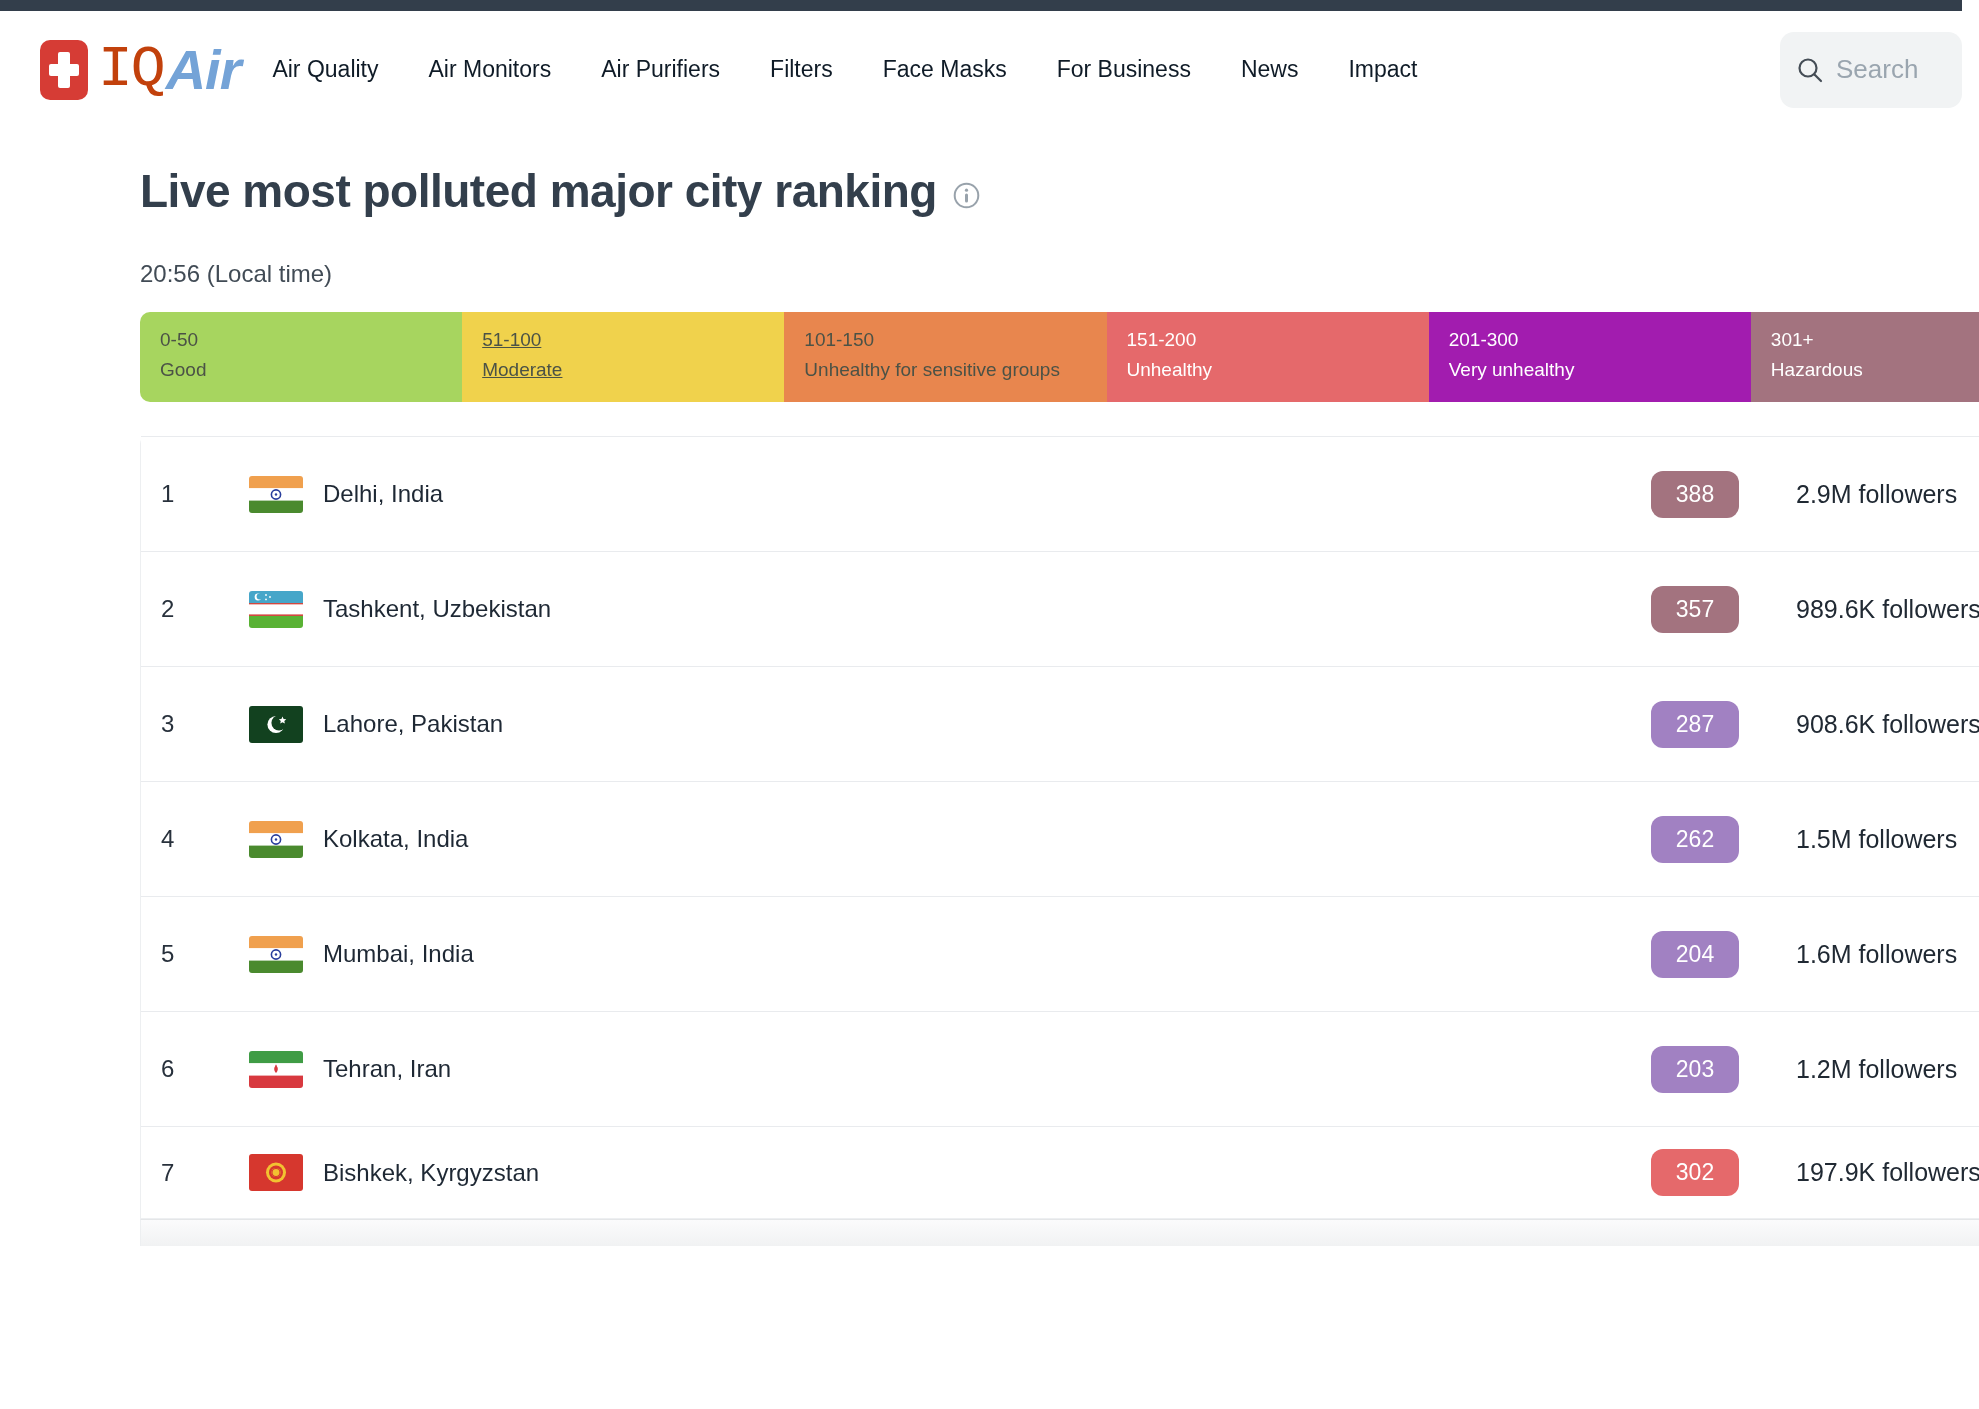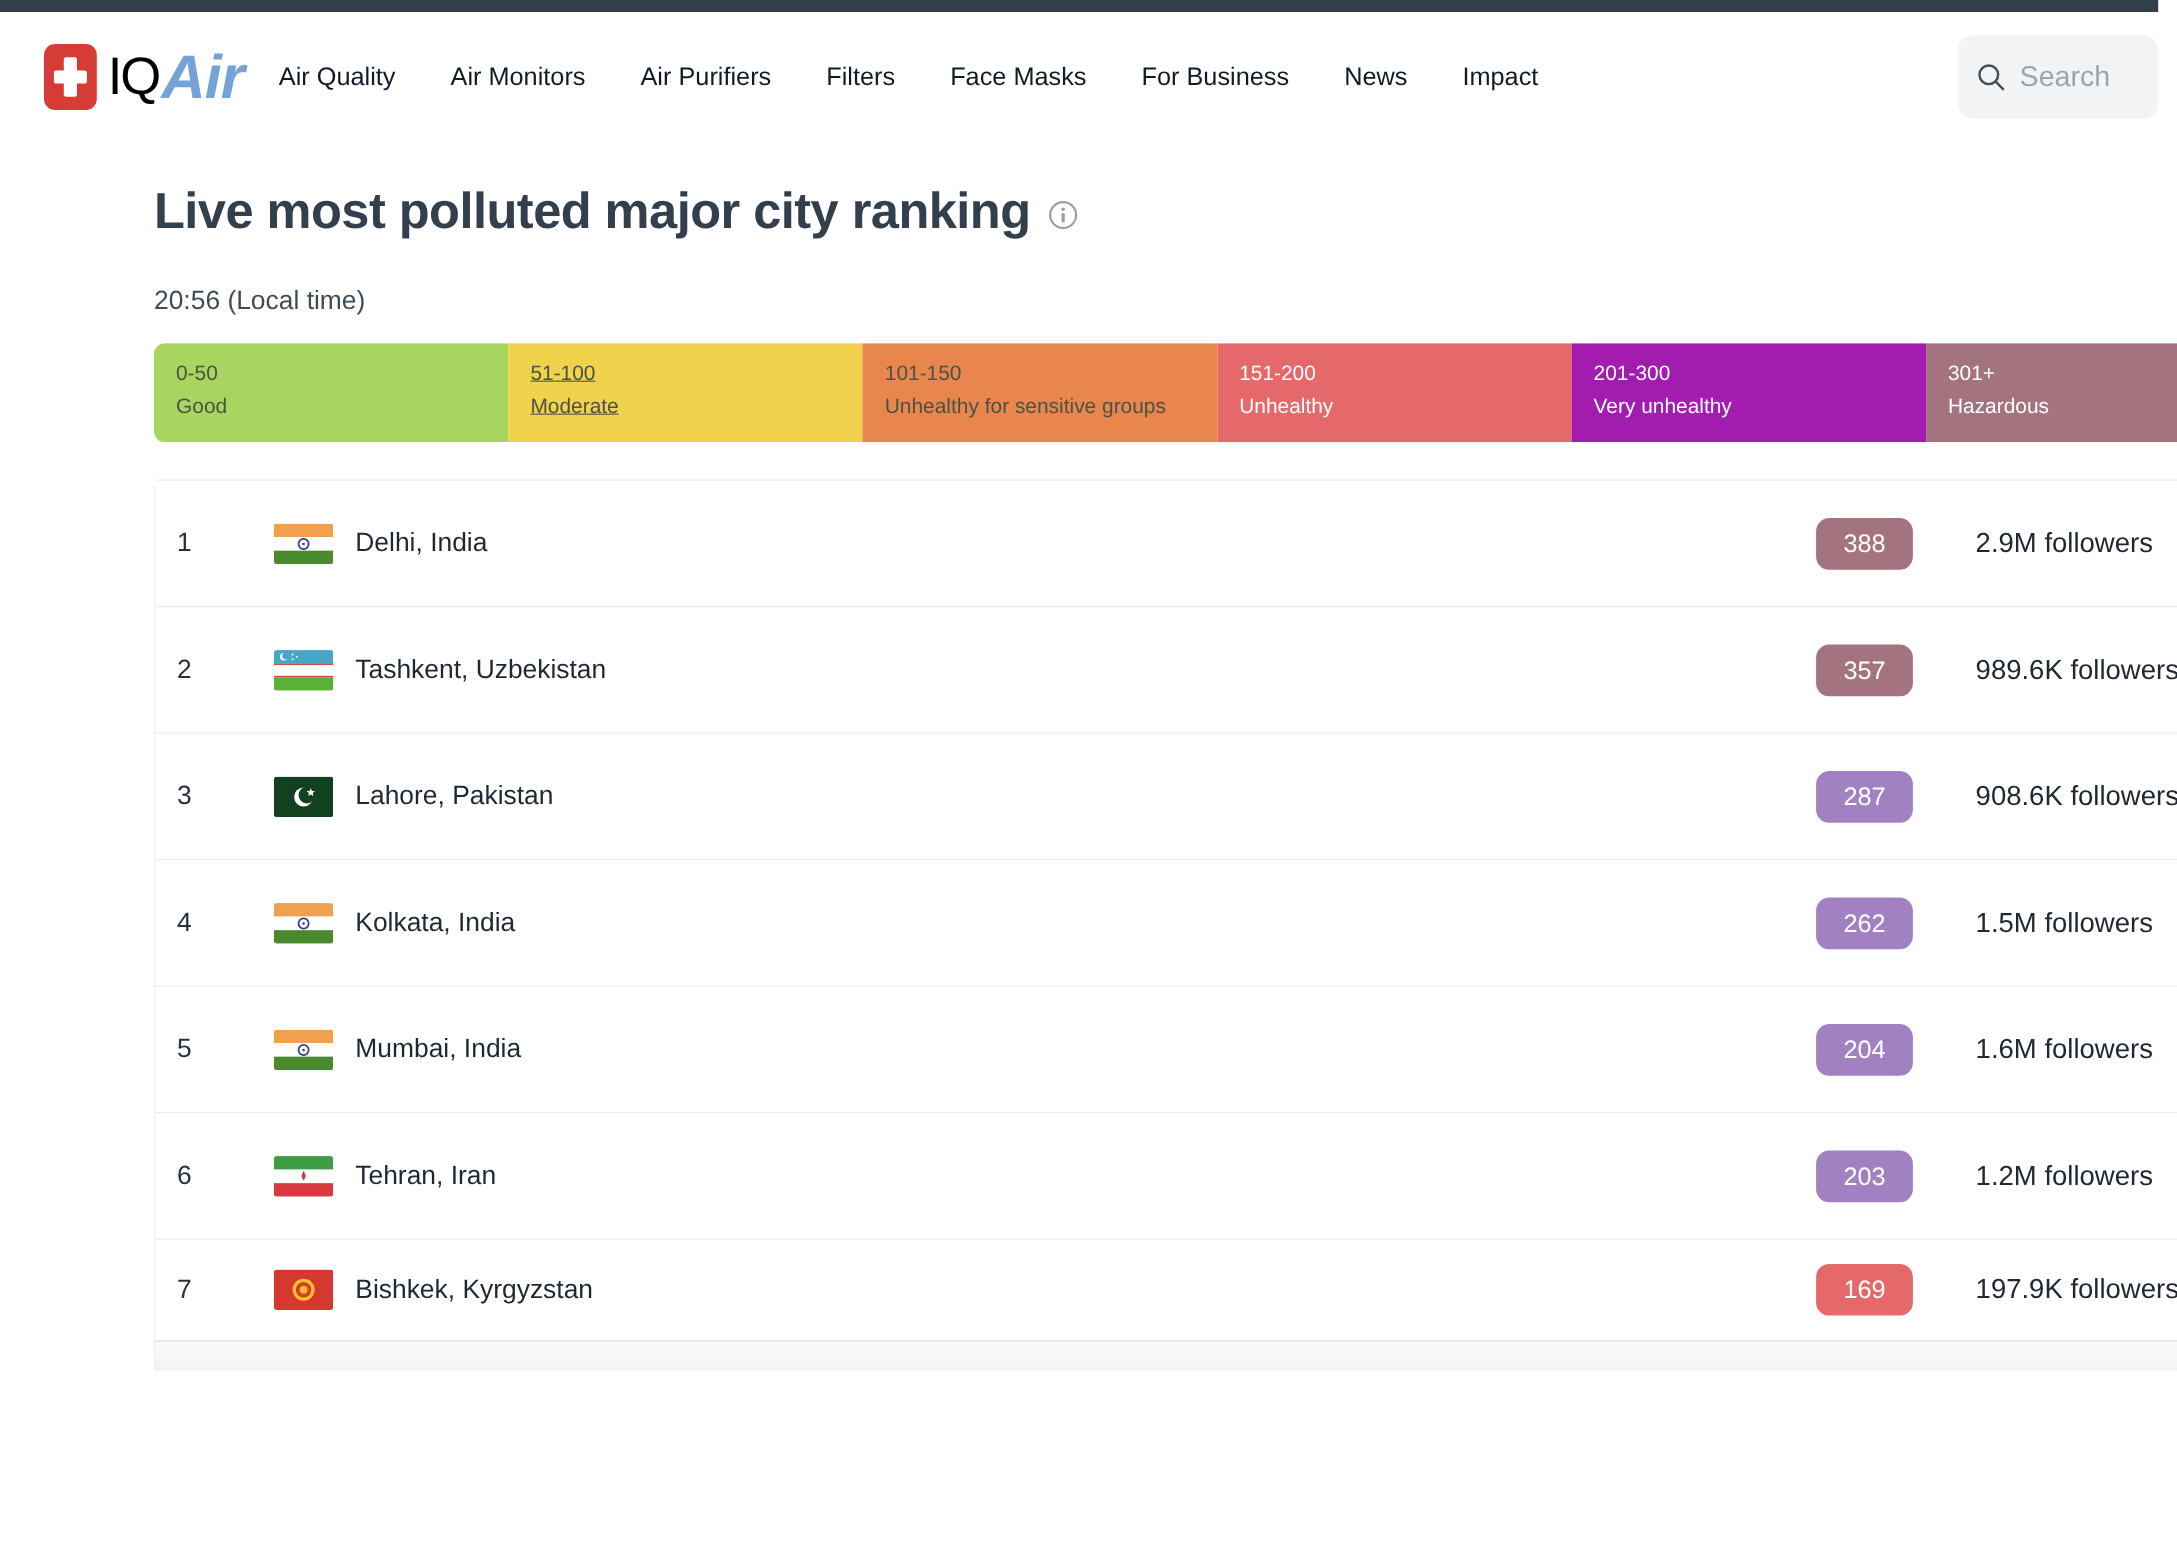--- a/index.html
+++ b/index.html
@@ -23,21 +23,21 @@
   .logo { display:flex; align-items:center; margin-right:26px; cursor:pointer; }
   .logo-cross {
     width:48px; height:60px; background:#d63c35; border-radius:10px;
     position:relative; margin-right:10px; flex:none;
   }
   .logo-cross:before, .logo-cross:after {
     content:""; position:absolute; background:#fff; border-radius:2px;
   }
   .logo-cross:before { left:50%; top:12px; width:12px; height:36px; margin-left:-6px; }
   .logo-cross:after  { top:50%; left:9px;  height:12px; width:30px; margin-top:-6px; }
-  .logo-iq  { font-family:Liberation Sans, sans-serif; font-size:48px; color:#000000; letter-spacing:-2px; }
+  .logo-iq  { font-family:Liberation Mono, monospace; font-size:58px; color:#c2410c; letter-spacing:-2px; }
   .logo-air { font-family:"Liberation Sans", sans-serif; font-style:italic; font-weight:700;
               font-size:56px; color:#74a3d7; letter-spacing:-1px; margin-left:2px; }
 
   .nav { display:flex; align-items:center; gap:50px; margin-left:6px; }
   .nav-item { font-size:23px; font-weight:500; color:#0f1b27; white-space:nowrap; cursor:pointer; }
 
   .search-box {
     margin-left:auto; width:182px; height:76px; background:#f1f3f4;
     border-radius:14px; display:flex; align-items:center; padding:0 16px; overflow:hidden;
   }
@@ -292,21 +292,21 @@
                   <rect width="54" height="37" fill="#d6372e"></rect>
                   <circle cx="27" cy="18.5" r="10" fill="#f2c231"></circle>
                   <circle cx="27" cy="18.5" r="7" fill="#d6372e"></circle>
                   <circle cx="27" cy="18.5" r="4.6" fill="#f2c231"></circle>
                   <path d="M23 18.5 a4 4 0 0 1 8 0 a4 4 0 0 1 -8 0" fill="none" stroke="#d6372e" stroke-width="1.1"></path>
                 </svg>
               </span>
               <span class="cityname">Bishkek, Kyrgyzstan</span>
             </div>
             <div>
-              <div class="badge" style="background: rgb(229, 105, 107);">169</div>
+              <div class="badge" style="background: rgb(229, 105, 107);">302</div>
             </div>
             <div class="followers">197.9K followers</div>
           </div>
         </div>
     </div>
     <div class="table-footer"></div>
   </div>
 </div>
 
 </body></html>

